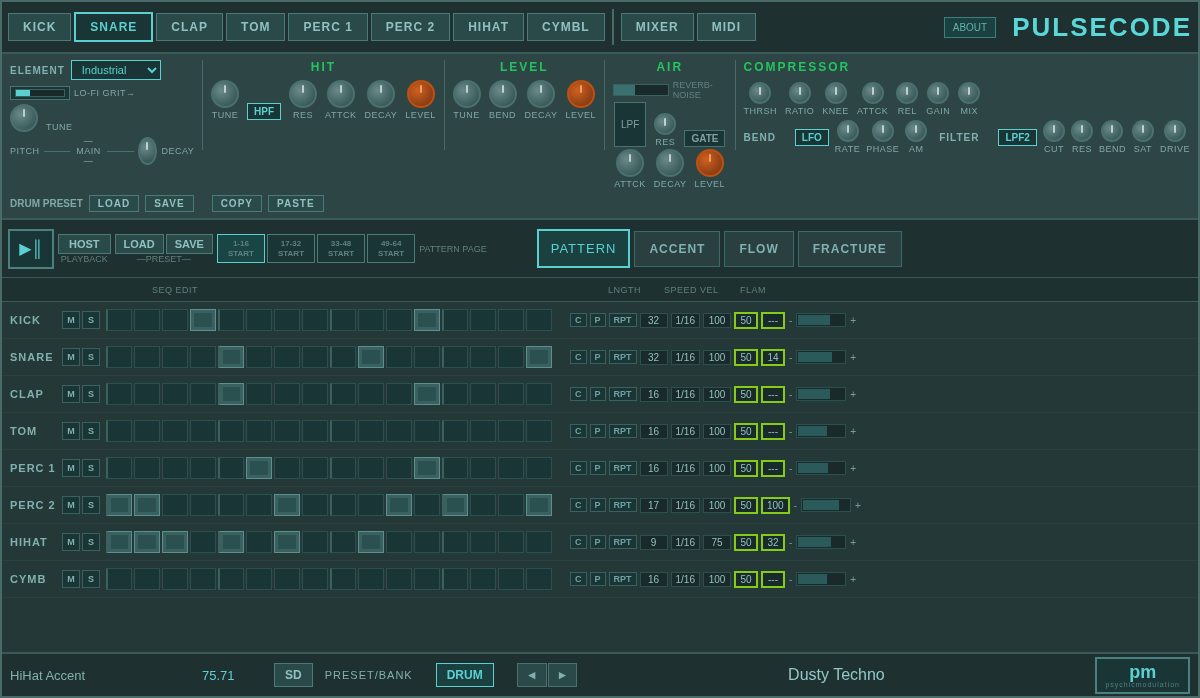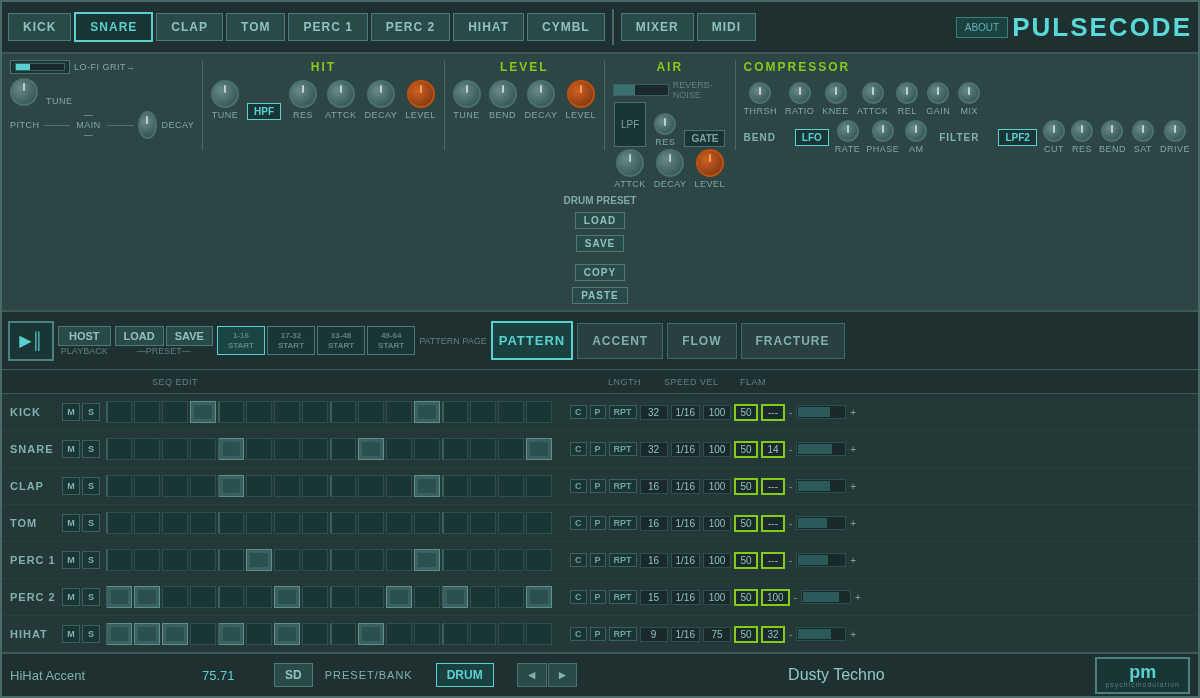--- a/index.html
+++ b/index.html
@@ -48,21 +48,21 @@
     .nav-separator {
       width: 2px;
       height: 36px;
       background: #4a6a6a;
       margin: 0 4px;
     }
     .brand-area {
       margin-left: auto;
       display: flex;
       align-items: center;
-      gap: 4px;
+      gap: 16px;
     }
     .about-btn {
       padding: 4px 8px;
       background: #1a4040;
       border: 1px solid #3a8080;
       color: #60b0b0;
       font-size: 10px;
       cursor: pointer;
     }
     .brand-name {
@@ -102,21 +102,21 @@
     }
     .section {
       display: flex;
       flex-direction: column;
       align-items: center;
       gap: 2px;
     }
     .section-title {
       font-size: 12px;
       font-weight: bold;
-      color: #84cc16;
+      color: #22c55e;
       letter-spacing: 2px;
       margin-bottom: 4px;
     }
     .knobs-row {
       display: flex;
       gap: 8px;
       align-items: flex-end;
     }
     .knob-container {
       display: flex;
@@ -191,21 +191,20 @@
       height: 100%;
       background: #5ad0d0;
       width: 30%;
     }
     
     .drum-preset-row {
       display: flex;
       align-items: center;
       gap: 6px;
       margin-top: 2px;
-      flex-direction: column;
     }
     .preset-label {
       font-size: 10px;
       color: #80a8a8;
       font-weight: bold;
     }
     .preset-btn {
       padding: 2px 8px;
       background: #2a4a4a;
       border: 1px solid #4a7a7a;
@@ -306,28 +305,29 @@
     }
     .page-btn span {
       font-size: 8px;
       color: #608080;
     }
     .pattern-page-label {
       font-size: 9px;
       color: #608080;
     }
     .big-btn {
-      padding: 10px 6px;
+      padding: 10px 12px;
       background: #1a4040;
       border: 2px solid #5ad0d0;
       color: #5ad0d0;
       font-size: 13px;
-      font-weight: bold;
+      font-weight: normal;
       cursor: pointer;
       letter-spacing: 1px;
+      margin-left: 46px;
     }
     .mode-btn {
       padding: 10px 14px;
       background: #2a4040;
       border: 1px solid #3a6a6a;
       color: #80b0b0;
       font-size: 12px;
       font-weight: bold;
       cursor: pointer;
       letter-spacing: 1px;
@@ -671,20 +671,26 @@
     <div class="brand-area">
       <button class="about-btn">ABOUT</button>
       <span class="brand-name">PULSECODE</span>
     </div>
   </div>
 
   <div class="synth-panel">
     <div class="synth-main-area">
 
       <div class="left-controls">
+        <div style="display:flex;align-items:center;gap:6px;margin-bottom:2px;">
+          <span class="label-text">ELEMENT</span>
+          <select class="element-select">
+            <option>Industrial</option>
+          </select>
+        </div>
         <div class="lofi-area">
           <div class="mini-slider">
             <div class="slider-bar">
                 <div class="slider-fill"></div>
               </div>
           </div>
           <span class="knob-label">LO-FI GRIT→</span>
         </div>
         <div class="knob-container" style="flex-direction:row;gap:8px;align-items:flex-end;">
           <div class="knob"></div>
@@ -1154,21 +1160,21 @@
             <div class="step"></div>
             <div class="step on beat4"></div>
             <div class="step"></div>
             <div class="step"></div>
             <div class="step on"></div>
           </div>
           <div class="seq-params">
             <button class="cpr-btn">C</button>
             <button class="cpr-btn">P</button>
             <button class="cpr-btn">RPT</button>
-            <div class="param-box">15</div>
+            <div class="param-box">17</div>
             <div class="param-box">1/16</div>
             <div class="param-box">100</div>
             <div class="flam-box">50</div>
             <div class="flam-box">100</div>
             <span class="plus-minus">-</span>
             <div class="mini-level-bar">
               <div class="mini-level-fill" style="width: 75%;"></div>
             </div>
             <span class="plus-minus">+</span>
           </div>

